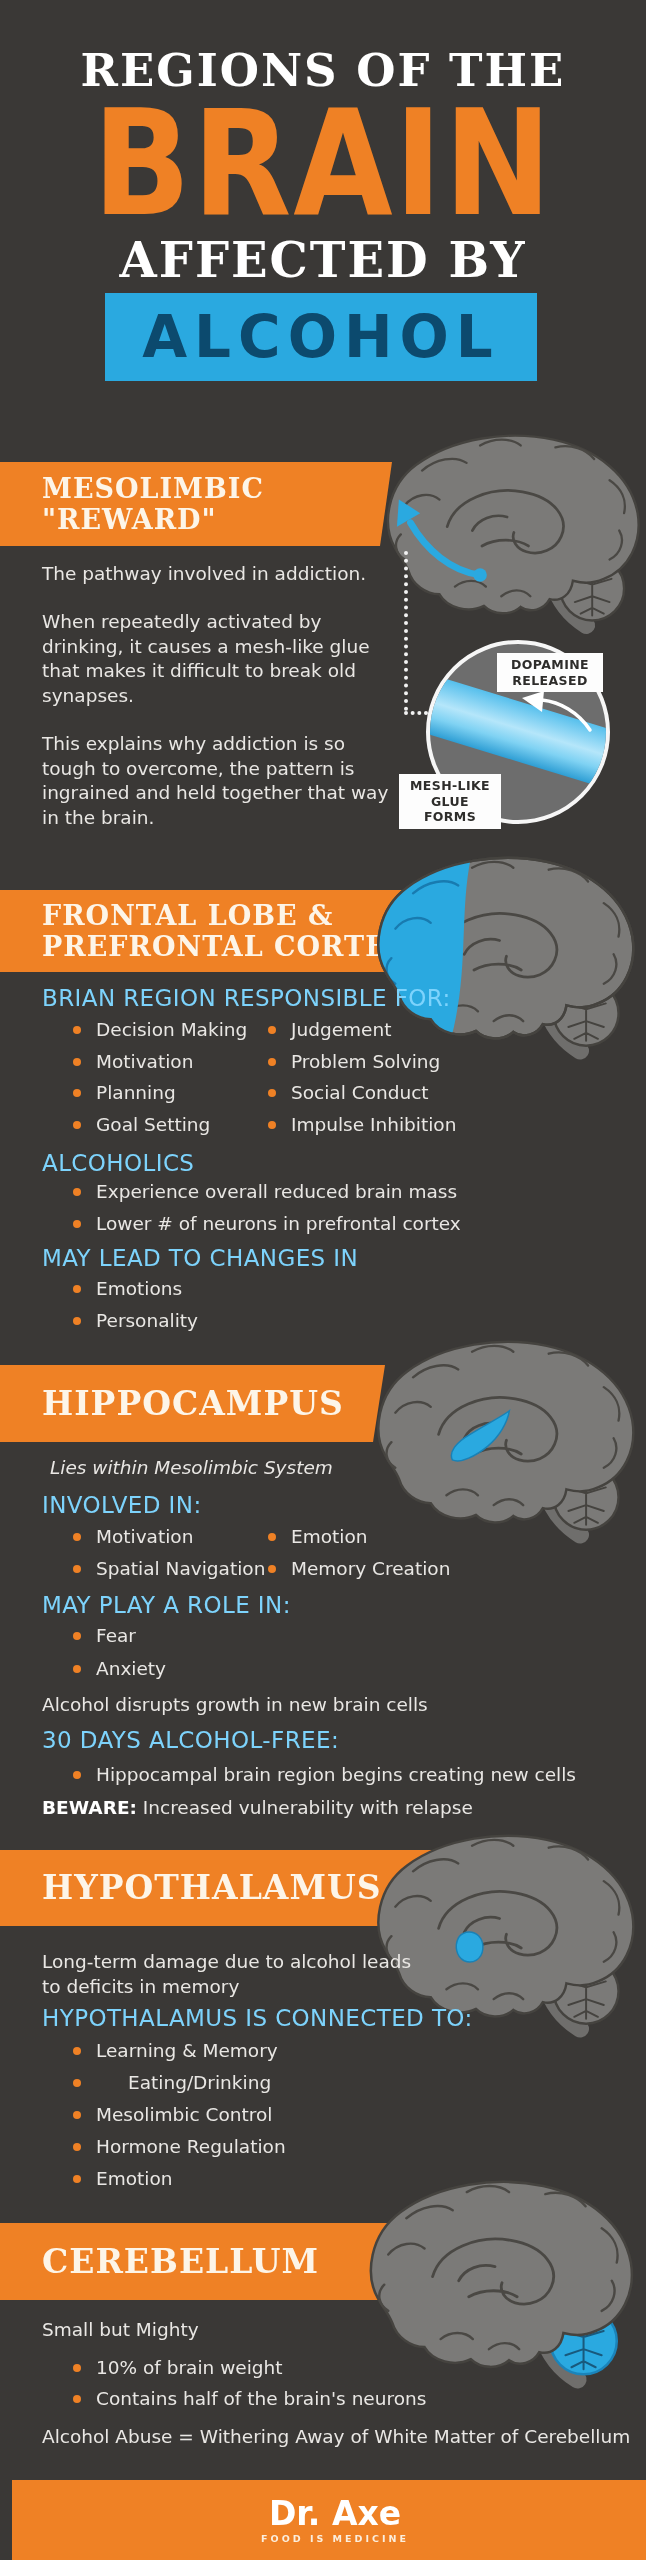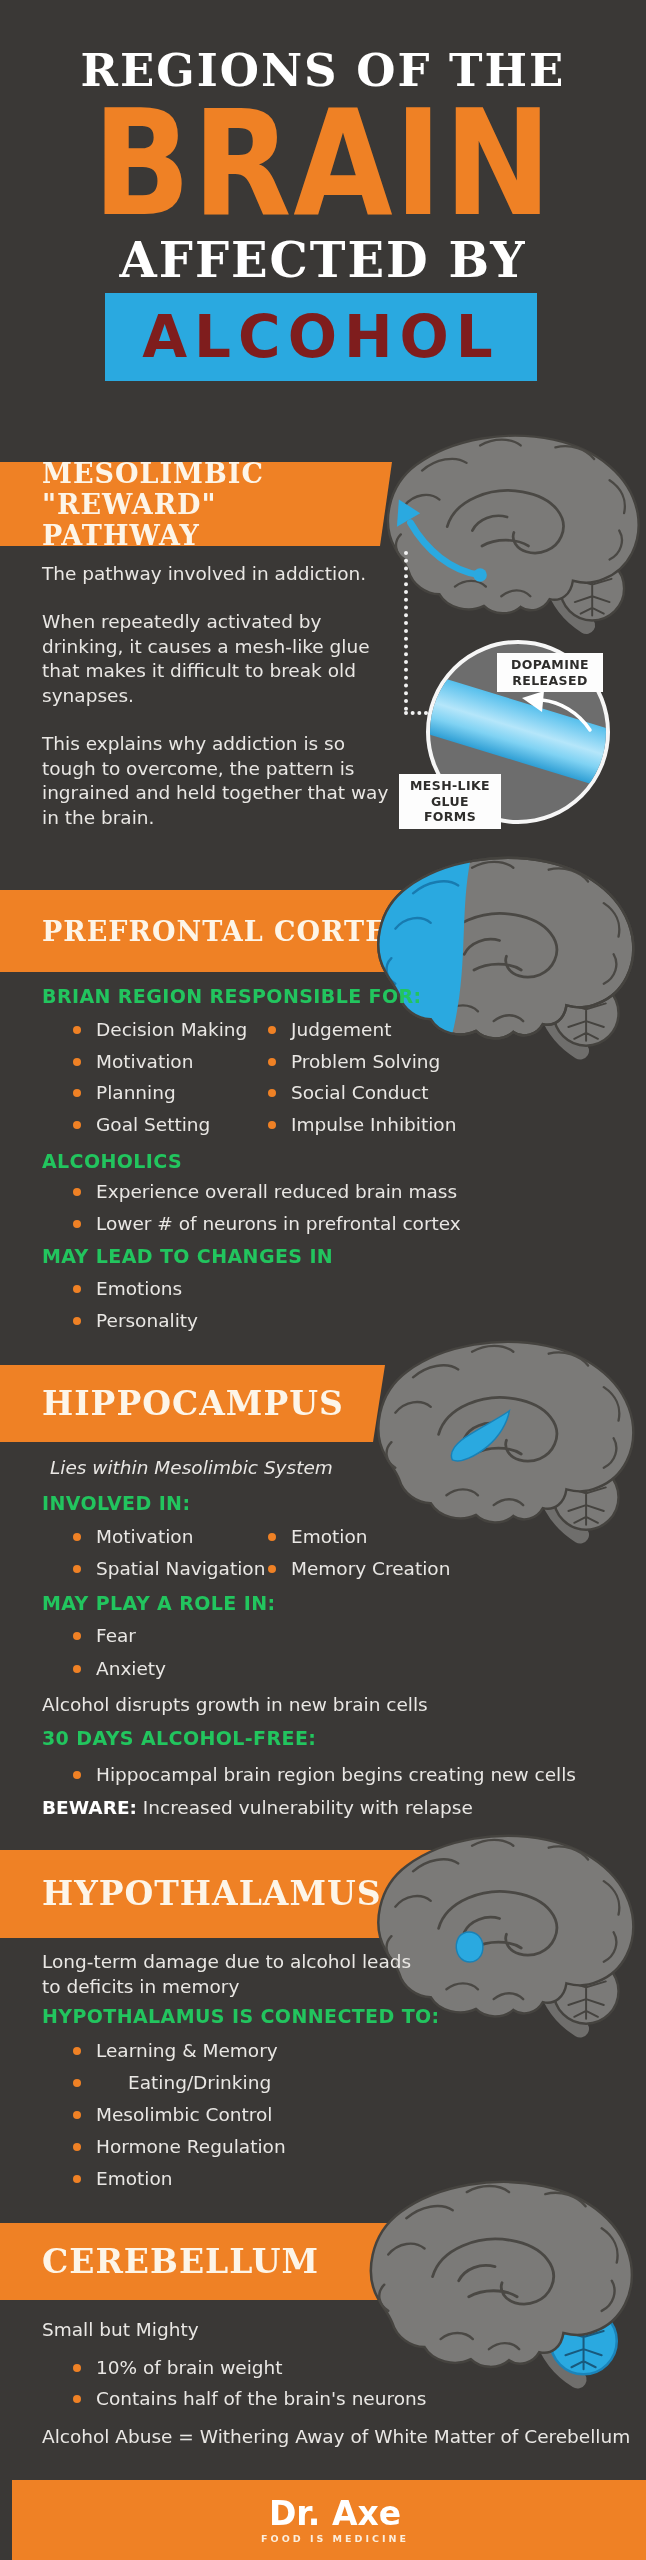--- a/index.html
+++ b/index.html
@@ -20,32 +20,32 @@
   
   .hdr-line{width:100%;text-align:center;color:#fff;
     font-family:"DejaVu Serif","Liberation Serif",serif;font-weight:bold;letter-spacing:2px;}
   .hdr-top{top:44px;font-size:45px;}
   .hdr-sub{top:232px;font-size:48px;}
   .hdr-main{top:88px;width:100%;text-align:center;color:var(--orange);
     font-size:146px;font-weight:bold;letter-spacing:2px;line-height:150px;
     transform:scaleX(.88);transform-origin:center;}
   .hdr-box{left:105px;top:293px;width:432px;height:88px;background:var(--blue);
     display:flex;align-items:center;justify-content:center;}
-  .hdr-box span{color:#7f1d1d;font-size:58px;font-weight:bold;letter-spacing:7px;}
+  .hdr-box span{color:#0c4a6e;font-size:58px;font-weight:bold;letter-spacing:7px;}
   
   .banner{left:0;background:var(--orange);color:var(--cream);
     font-family:"DejaVu Serif","Liberation Serif",serif;font-weight:bold;
     display:flex;flex-direction:column;justify-content:center;
     padding-left:42px;box-sizing:border-box;z-index:1;
     clip-path:polygon(0 0,100% 0,calc(100% - 12px) 100%,0 100%);}
   .banner .bl{font-size:27px;line-height:31px;letter-spacing:1px;}
   .banner .bl-big{font-size:33px;line-height:36px;letter-spacing:1px;}
   
   .t{color:var(--txt);font-size:18.5px;line-height:24.5px;z-index:3;}
-  .h{color:#22c55e;font-weight:bold;font-size:19px;letter-spacing:.4px;z-index:3;}
+  .h{color:#7dd3fc;font-weight:normal;font-size:23px;letter-spacing:.4px;z-index:3;}
   .li{display:flex;align-items:center;gap:15px;z-index:3;}
   .dot{width:8px;height:8px;border-radius:50%;background:var(--orange);flex:0 0 auto;}
   .li .t{position:static;}
   
   .brain{z-index:2;}
   .brain svg{display:block;width:100%;height:auto;}
   .dotv{border-left:4px dotted #f2f2f2;z-index:3;}
   .doth{border-top:4px dotted #f2f2f2;z-index:3;}
   .inset{border-radius:50%;background:#6d6d6d;border:4px solid #f6f6f6;
     overflow:hidden;z-index:4;box-sizing:border-box;}
@@ -67,21 +67,20 @@
 
 <div class="abs hdr-line hdr-top">REGIONS OF THE</div>
 <div class="abs hdr-main">BRAIN</div>
 <div class="abs hdr-line hdr-sub">AFFECTED BY</div>
 <div class="abs hdr-box">
   <span>ALCOHOL</span>
 </div>
 
 <div class="abs banner" style="top:462px;height:84px;width:392px;">
   <div class="bl">MESOLIMBIC "REWARD"</div>
-  <div class="bl">PATHWAY</div>
 </div>
 <div class="abs brain" style="left:366px;top:430px;width:290px;">
     <svg viewBox="0 0 300 215" xmlns="http://www.w3.org/2000/svg">
     <defs>
         <clipPath id="cp0">
           <path d="M52,36 C90,8 148,0 194,10 C240,20 274,48 281,86 C286,116 272,144 246,154 C232,160 222,158 214,156 C212,170 202,178 190,175 C184,186 170,190 160,183 C150,192 132,192 122,182 C106,190 84,184 76,170 C62,170 48,160 44,146 C40,136 34,130 30,122 C16,98 22,58 52,36 Z"></path>
         </clipPath>
       </defs>
     <path d="M194,158 C200,178 212,192 228,202" stroke="#6f6e6c" stroke-width="18" fill="none" stroke-linecap="round"></path>
     <circle cx="234" cy="164" r="33" fill="#7b7a78" stroke="#45433f" stroke-width="2.5"></circle>
@@ -105,20 +104,21 @@
   <div class="band"></div>
   <svg class="inset-arrow" style="position:absolute;left:0;top:0;" width="176" height="176" viewBox="0 0 176 176">
     <path d="M160,86 C148,68 130,58 112,56" stroke="#fff" stroke-width="3.5" fill="none" stroke-linecap="round"></path>
     <polygon points="92,54 114,47 112,68" fill="#fff"></polygon>
   </svg>
 </div>
 <div class="abs inset-label" style="left:497px;top:653px;width:106px;">DOPAMINE RELEASED</div>
 <div class="abs inset-label" style="left:399px;top:774px;width:102px;">MESH-LIKE GLUE FORMS</div>
 
 <div class="abs banner" style="top:890px;height:82px;width:445px;">
+  <div class="bl">FRONTAL LOBE &amp;</div>
   <div class="bl">PREFRONTAL CORTEX</div>
 </div>
 <div class="abs brain" style="left:356px;top:852px;width:295px;">
     <svg viewBox="0 0 300 215" xmlns="http://www.w3.org/2000/svg">
     <defs>
         <clipPath id="cp1">
           <path d="M52,36 C90,8 148,0 194,10 C240,20 274,48 281,86 C286,116 272,144 246,154 C232,160 222,158 214,156 C212,170 202,178 190,175 C184,186 170,190 160,183 C150,192 132,192 122,182 C106,190 84,184 76,170 C62,170 48,160 44,146 C40,136 34,130 30,122 C16,98 22,58 52,36 Z"></path>
         </clipPath>
       </defs>
     <path d="M194,158 C200,178 212,192 228,202" stroke="#6f6e6c" stroke-width="18" fill="none" stroke-linecap="round"></path>
@@ -236,21 +236,21 @@
     <span class="t">Anxiety</span>
   </div>
 <div class="abs t" style="left:42px;top:1693px;">Alcohol disrupts growth in new brain cells</div>
 <div class="abs h" style="left:42px;top:1727px;">30 DAYS ALCOHOL-FREE:</div>
 <div class="abs li" style="left:73px;top:1763px;text-align:right;">
     <span class="dot"></span>
     <span class="t">Hippocampal brain region begins creating new cells</span>
   </div>
 <div class="abs t" style="left:42px;top:1796px;"><b style="color:#fff">BEWARE:</b><span> Increased vulnerability with relapse</span></div>
 
-<div class="abs banner" style="top:1850px;height:88px;width:432px;">
+<div class="abs banner" style="top:1850px;height:76px;width:432px;">
   <div class="bl-big">HYPOTHALAMUS</div>
 </div>
 <div class="abs brain" style="left:356px;top:1830px;width:295px;">
     <svg viewBox="0 0 300 215" xmlns="http://www.w3.org/2000/svg">
     <defs>
         <clipPath id="cp3">
           <path d="M52,36 C90,8 148,0 194,10 C240,20 274,48 281,86 C286,116 272,144 246,154 C232,160 222,158 214,156 C212,170 202,178 190,175 C184,186 170,190 160,183 C150,192 132,192 122,182 C106,190 84,184 76,170 C62,170 48,160 44,146 C40,136 34,130 30,122 C16,98 22,58 52,36 Z"></path>
         </clipPath>
       </defs>
     <path d="M194,158 C200,178 212,192 228,202" stroke="#6f6e6c" stroke-width="18" fill="none" stroke-linecap="round"></path>

